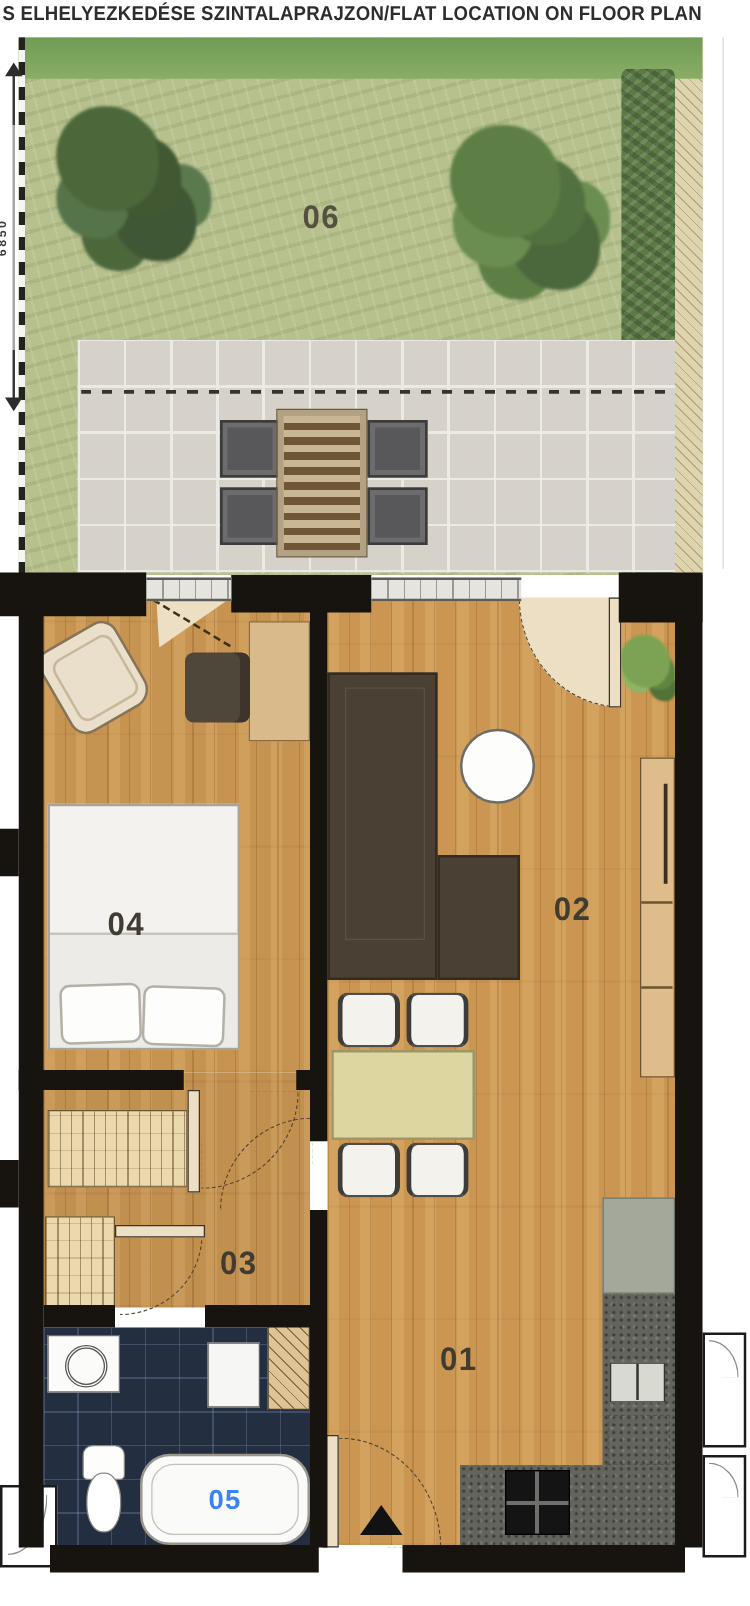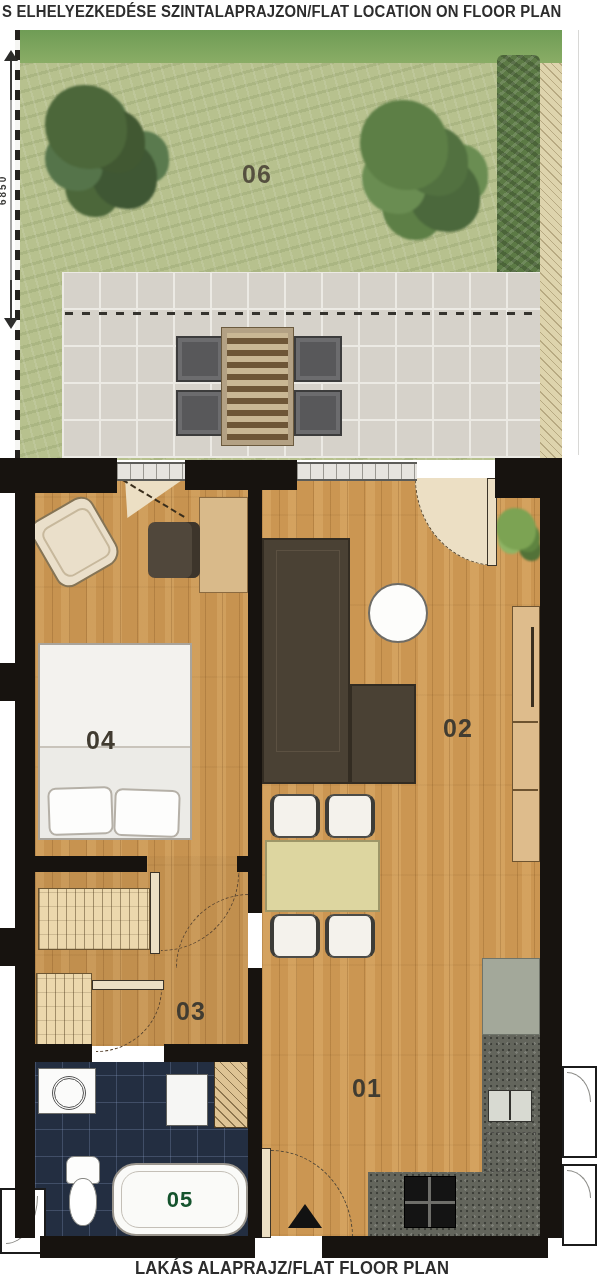--- a/index.html
+++ b/index.html
@@ -198,21 +198,21 @@
   <div class="abs" style="left:214px;top:1058px;width:34px;height:70px;z-index:21;background-color:#dec394;
        background-image:repeating-linear-gradient(45deg,rgba(60,40,10,.5) 0 1px,transparent 1px 7px);
        border:1.5px solid #4e3b20;box-sizing:border-box;"></div>
   <div class="abs" style="left:66px;top:1156px;width:34px;height:28px;background:#fdfdfc;border:1.5px solid #878783;
        border-radius:8px 8px 4px 4px;box-sizing:border-box;z-index:20;"></div>
   <div class="abs" style="left:69px;top:1178px;width:28px;height:48px;background:#ffffff;border:1.5px solid #878783;
        border-radius:46%;box-sizing:border-box;z-index:20;"></div>
   <div class="abs" style="left:112px;top:1163px;width:136px;height:73px;background:#fafaf8;border:2px solid #9a958d;
        border-radius:24px;box-sizing:border-box;z-index:20;display:flex;align-items:center;justify-content:center;">
     <div class="abs" style="left:7px;top:6px;width:116px;height:55px;border:1.5px solid #c4bfb7;border-radius:18px;"></div>
-    <div style="position:relative;font-weight:700;font-size:22px;color:#14532d;letter-spacing:1px;">05</div>
+    <div style="position:relative;font-weight:700;font-size:22px;color:#3b82f6;letter-spacing:1px;">05</div>
   </div>
 
   <div class="abs" style="left:482px;top:958px;width:58px;height:77px;background:#a3a89a;border:1.5px solid #6f746a;
        box-sizing:border-box;z-index:17;"></div>
   <div class="abs counter" style="left:482px;top:1035px;width:58px;height:201px;z-index:17;"></div>
   <div class="abs counter" style="left:368px;top:1172px;width:172px;height:64px;z-index:17;"></div>
   <div class="abs" style="left:488px;top:1090px;width:44px;height:32px;background:#d8dad2;border:1.5px solid #33332f;
        box-sizing:border-box;z-index:21;">
     <div class="abs" style="left:20px;top:0;width:2px;height:29px;background:#33332f;"></div>
   </div>
@@ -236,17 +236,14 @@
   </div>
   <div class="niche" style="left:562px;top:1164px;width:35px;height:82px;">
     <div class="abs" style="left:3px;top:4px;width:24px;height:28px;box-sizing:border-box;
          border-top:1px solid #8a8a86;border-right:1px solid #8a8a86;border-top-right-radius:100% 100%;"></div>
   </div>
   <div class="niche" style="left:0;top:1188px;width:46px;height:66px;">
     <div class="abs" style="left:4px;top:6px;width:32px;height:48px;box-sizing:border-box;
          border-bottom:1px solid #8a8a86;border-right:1px solid #8a8a86;border-bottom-right-radius:100% 100%;"></div>
   </div>
 
-  <div class="abs" style="left:0;top:1258px;width:600px;text-align:center;z-index:40;">
-    <span class="title" style="font-size:17.5px;display:inline-block;transform:scaleX(.95);">LAKÁS ALAPRAJZ/FLAT FLOOR PLAN</span>
-  </div>
 
 </div>
 
 </body></html>

